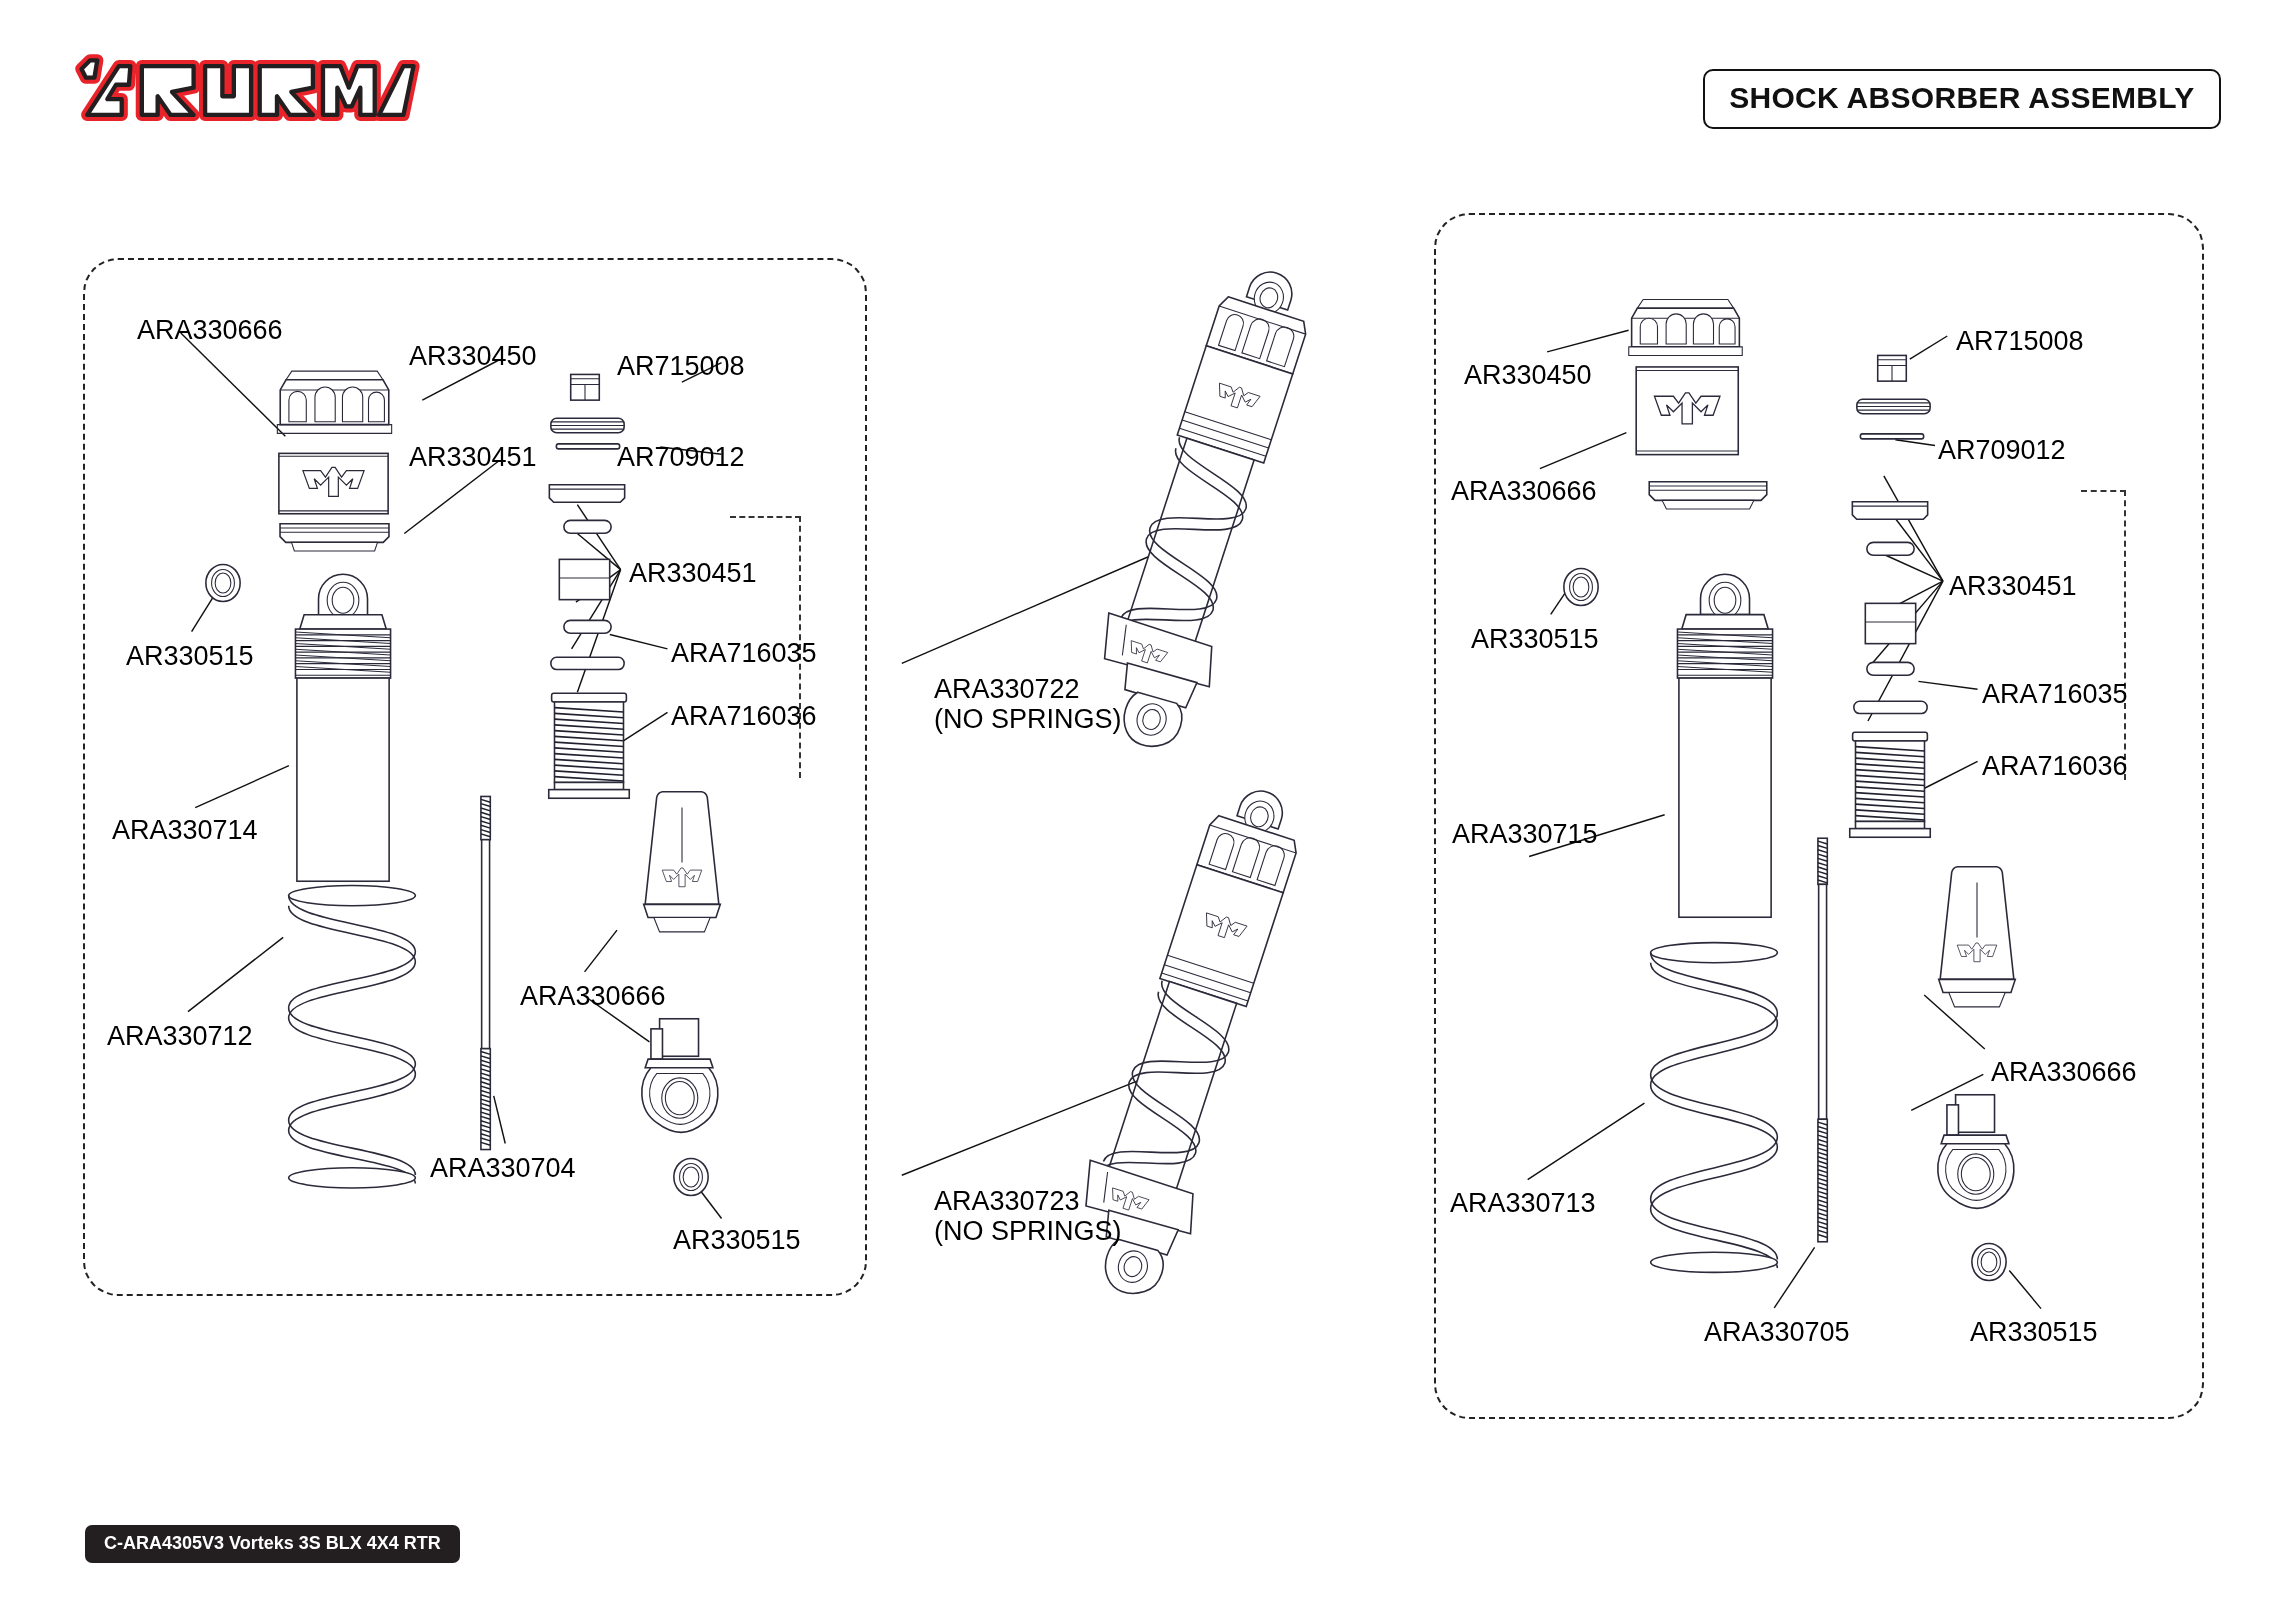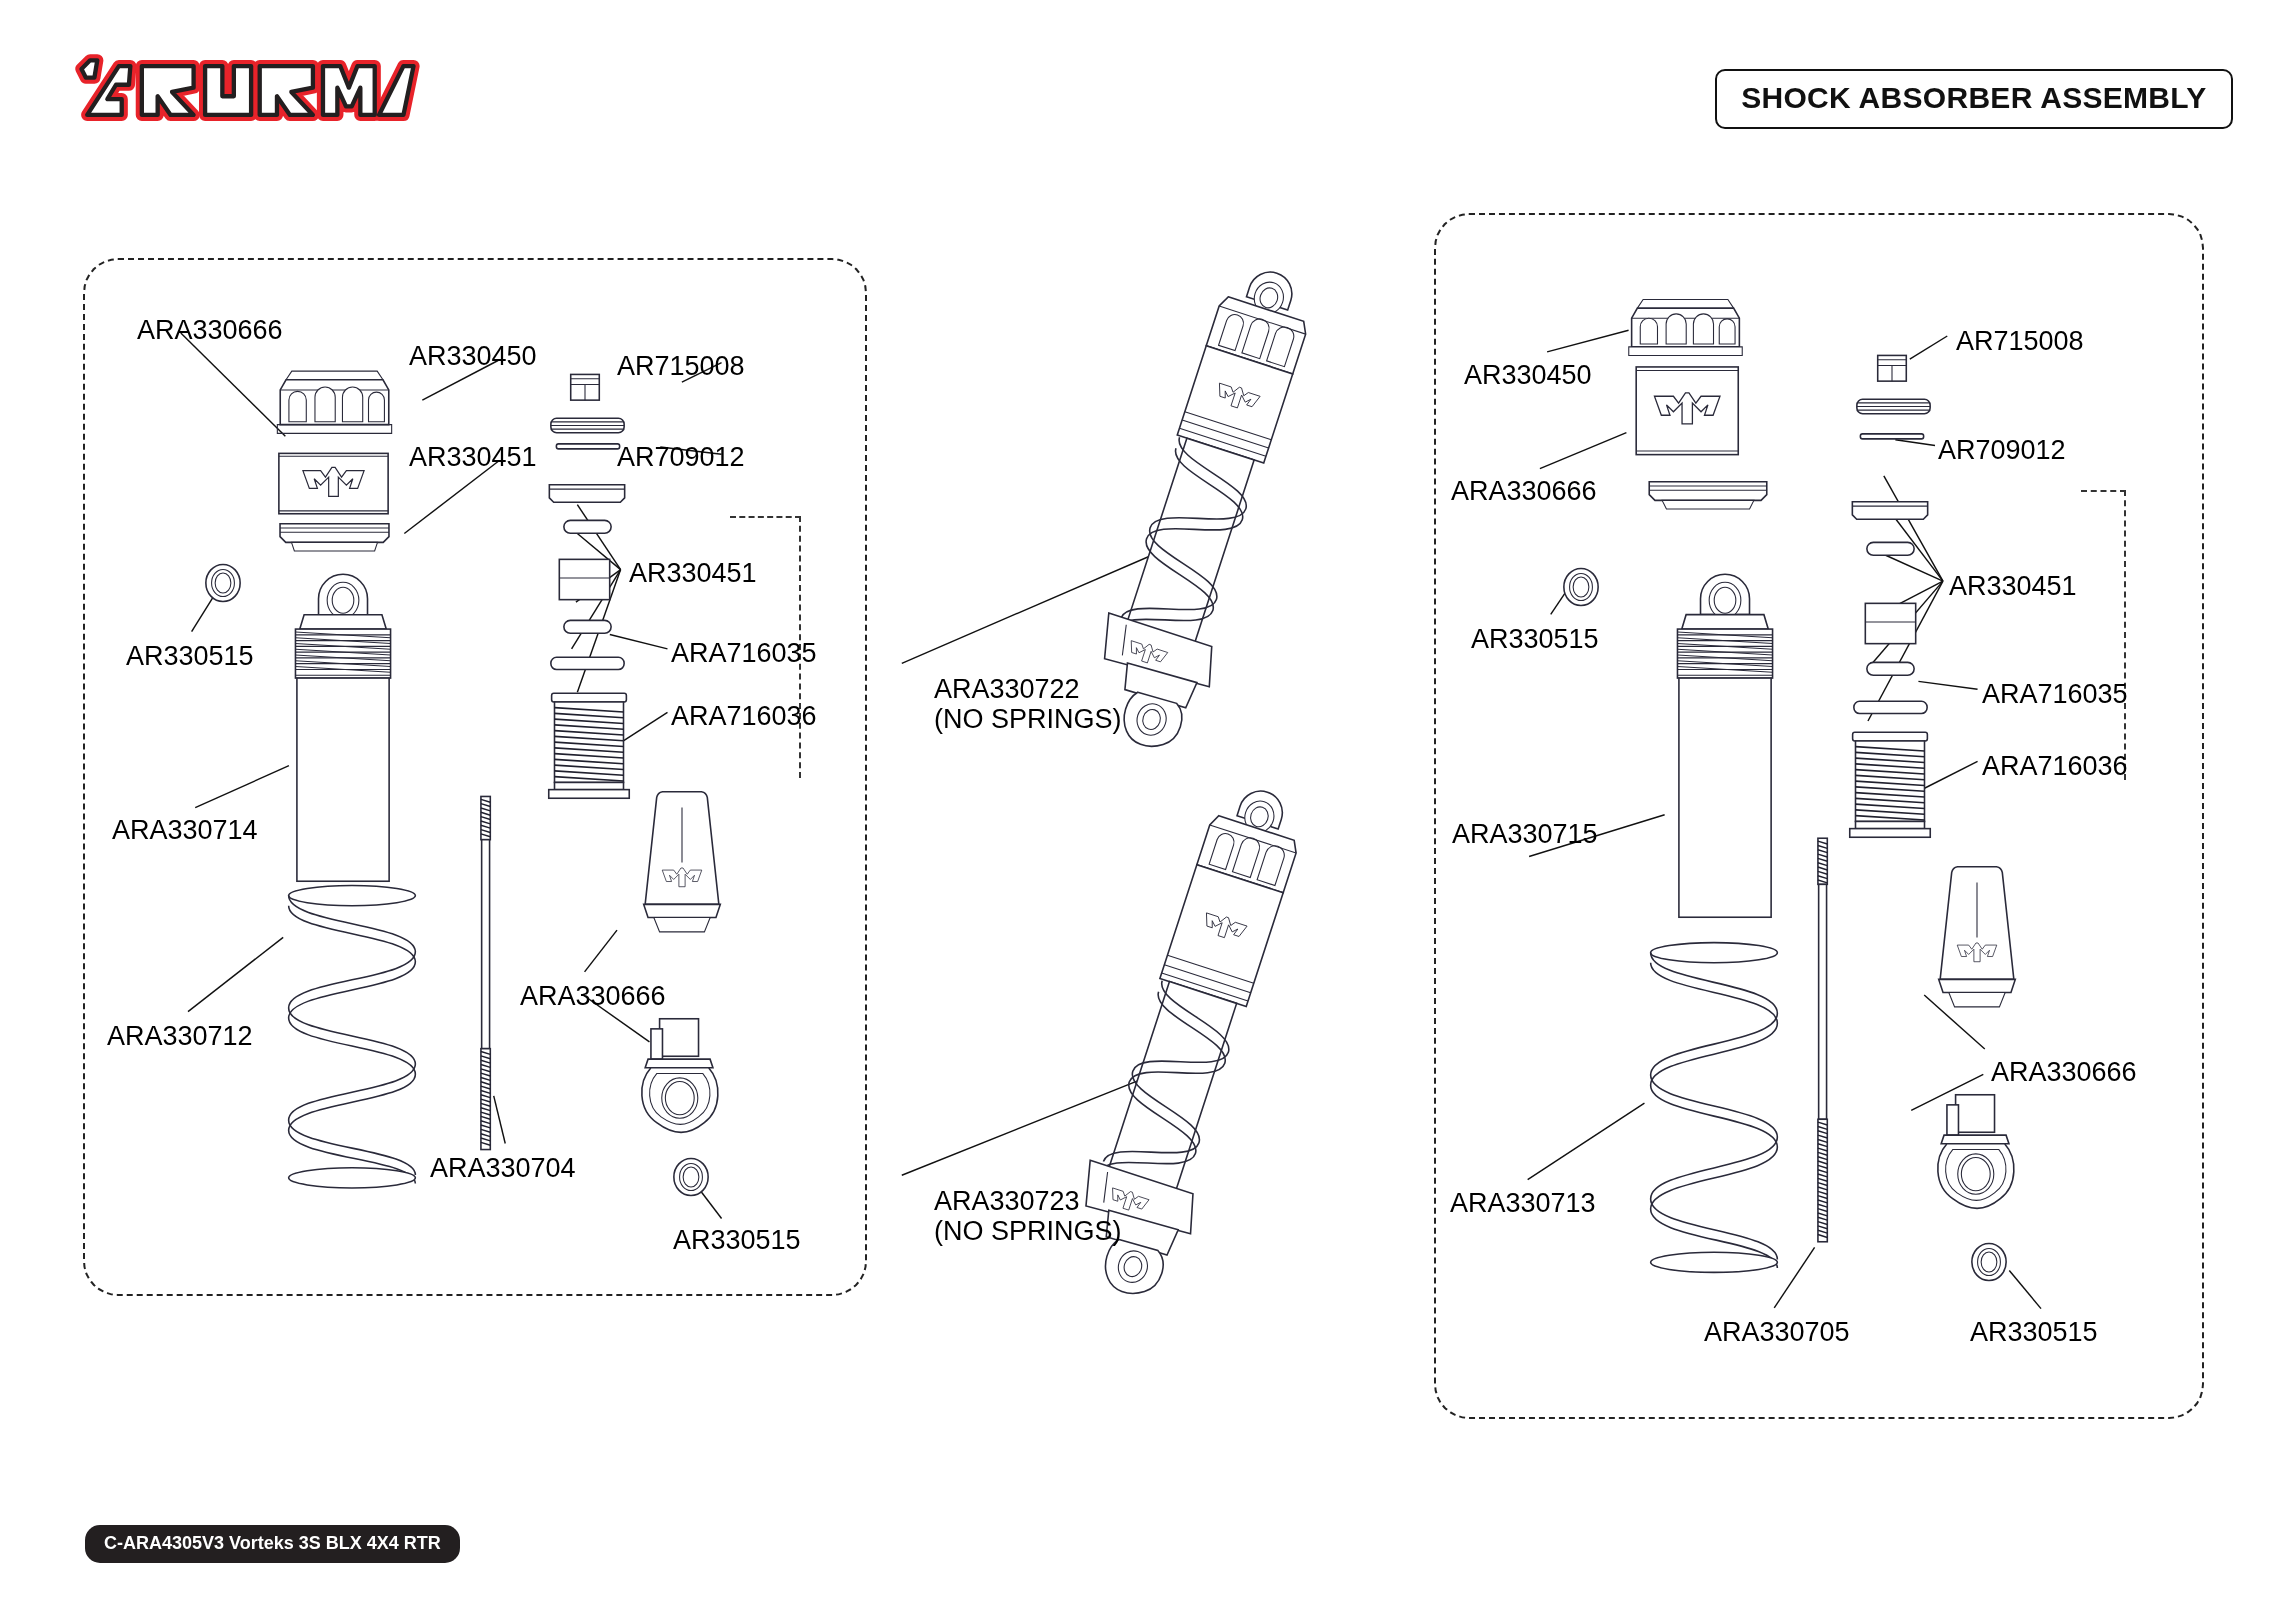--- a/index.html
+++ b/index.html
@@ -2,28 +2,28 @@
 <html style="font-size:11.5px"><head>
 <meta charset="utf-8">
 <style>
   html,body{margin:0;padding:0;background:#ffffff;}
   body{width:2273px;height:1623px;position:relative;overflow:hidden;
        font-family:"Liberation Sans","DejaVu Sans",sans-serif;background:#fff;}
   .page{position:absolute;inset:0;background:#fff;}
 
   
   .logo{position:absolute;left:78px;top:56px;width:339px;height:69px;}
-  .title-box{position:absolute;right:40px;top:69px;border:2.2px solid #111;
+  .title-box{position:absolute;right:52px;top:69px;border:2.2px solid #111;
       border-radius:10px;padding:10px 24.5px 11.5px 24.5px;background:#fff;}
   .title-box span{font-size:30px;font-weight:700;letter-spacing:0.3px;color:#111;
       white-space:nowrap;}
 
   
   .footer{position:absolute;left:85px;top:1525px;background:#231f20;
-      border-radius:15px;padding:8px 19px 9.4px 19px;}
+      border-radius:7px;padding:8px 19px 9.4px 19px;}
   .footer span{color:#fff;font-size:18px;font-weight:700;white-space:nowrap;}
 
   
   .panel{position:absolute;border:2.2px dashed #222;border-radius:35px;}
   #panel-left{left:83px;top:258px;width:780px;height:1034px;}
   #panel-right{left:1434px;top:213px;width:766px;height:1202px;}
 
   
   .subdash{position:absolute;border-top:2.2px dashed #333;border-right:2.2px dashed #333;
       border-bottom:0;border-left:0;}

